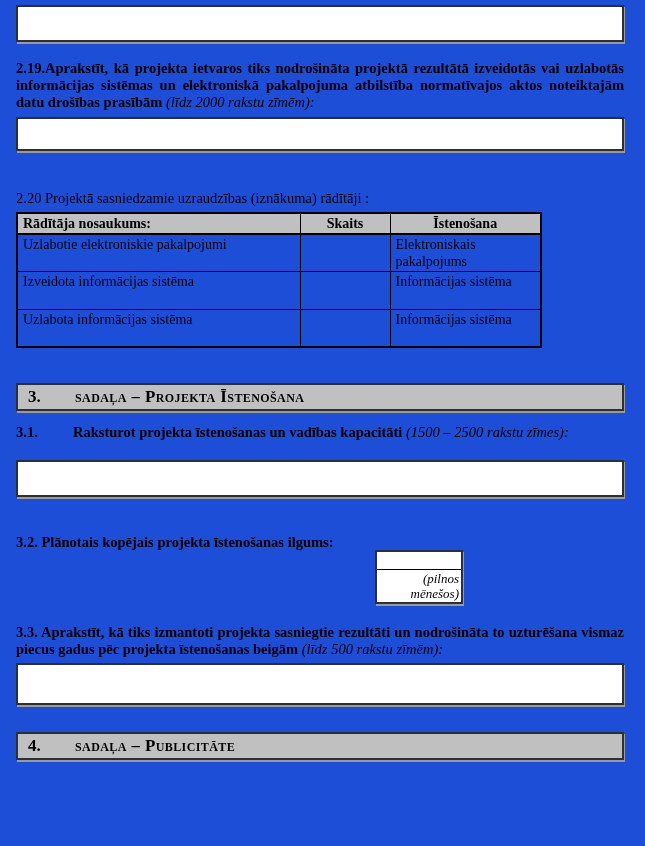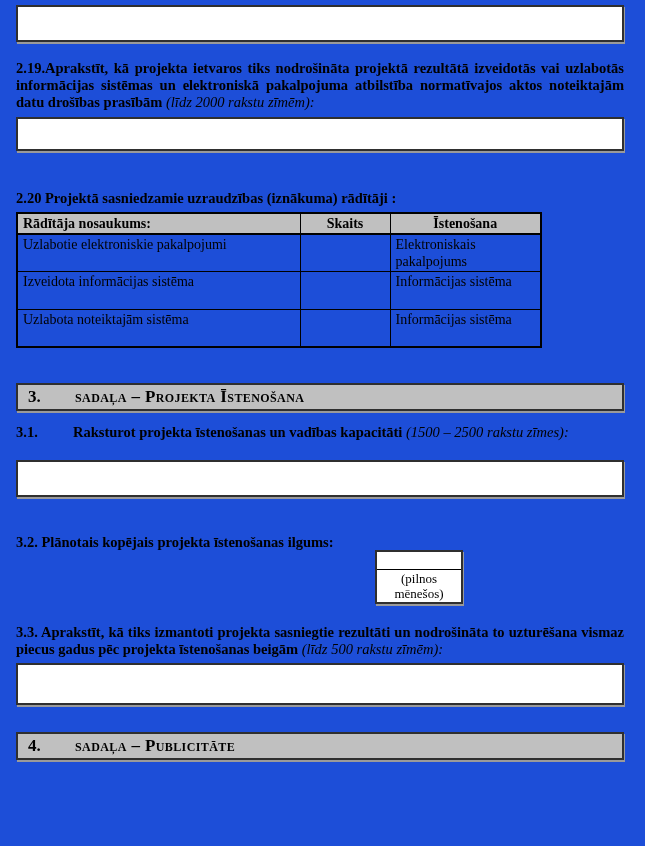--- a/index.html
+++ b/index.html
@@ -29,21 +29,21 @@
     font-size: 14.5px;
     line-height: 17px;
     text-align: justify;
   }
   .q219 { margin-top: 18px; }
   .q33  { margin-top: 21px; }
   .note { font-style: italic; font-weight: normal; }
 
   .heading-220 {
     margin-top: 40px;
-    font-weight: bold;
+    font-weight: normal;
     font-size: 14.5px;
     line-height: 15px;
   }
 
   
   table.indicators {
     margin-top: 6px;
     border-collapse: collapse;
     width: 524px;
     font-size: 14px;
@@ -123,23 +123,24 @@
     width: 88px;
     border: 2px solid #2f2f2f;
     background: #fff;
     box-shadow: 1px 2px 0 #9a9a9a;
   }
   .duration-input {
     height: 18px;
     border-bottom: 1px solid #000;
   }
   .duration-note {
+    font-style: italic;
     font-size: 13px;
     line-height: 15px;
-    text-align: center;
+    text-align: right;
     padding: 1px 2px;
   }
 </style>
 </head>
 <body>
 
 <div class="page">
   <div class="content">
 
     <div class="input-box box-top"></div>
@@ -163,21 +164,21 @@
           <td class="cell-name">Uzlabotie elektroniskie pakalpojumi</td>
           <td class="cell-count"></td>
           <td class="cell-unit">Elektroniskais pakalpojums</td>
         </tr>
         <tr class="row-3">
           <td class="cell-name">Izveidota informācijas sistēma</td>
           <td class="cell-count"></td>
           <td class="cell-unit">Informācijas sistēma</td>
         </tr>
         <tr class="row-4">
-          <td class="cell-name">Uzlabota noteiktajām sistēma</td>
+          <td class="cell-name">Uzlabota informācijas sistēma</td>
           <td class="cell-count"></td>
           <td class="cell-unit">Informācijas sistēma</td>
         </tr>
       </tbody>
     </table>
 
     <div class="sec-header sec3">
       <span class="sec-num">3.</span>
       <span class="sec-title">sadaļa – Projekta Īstenošana</span>
     </div>

